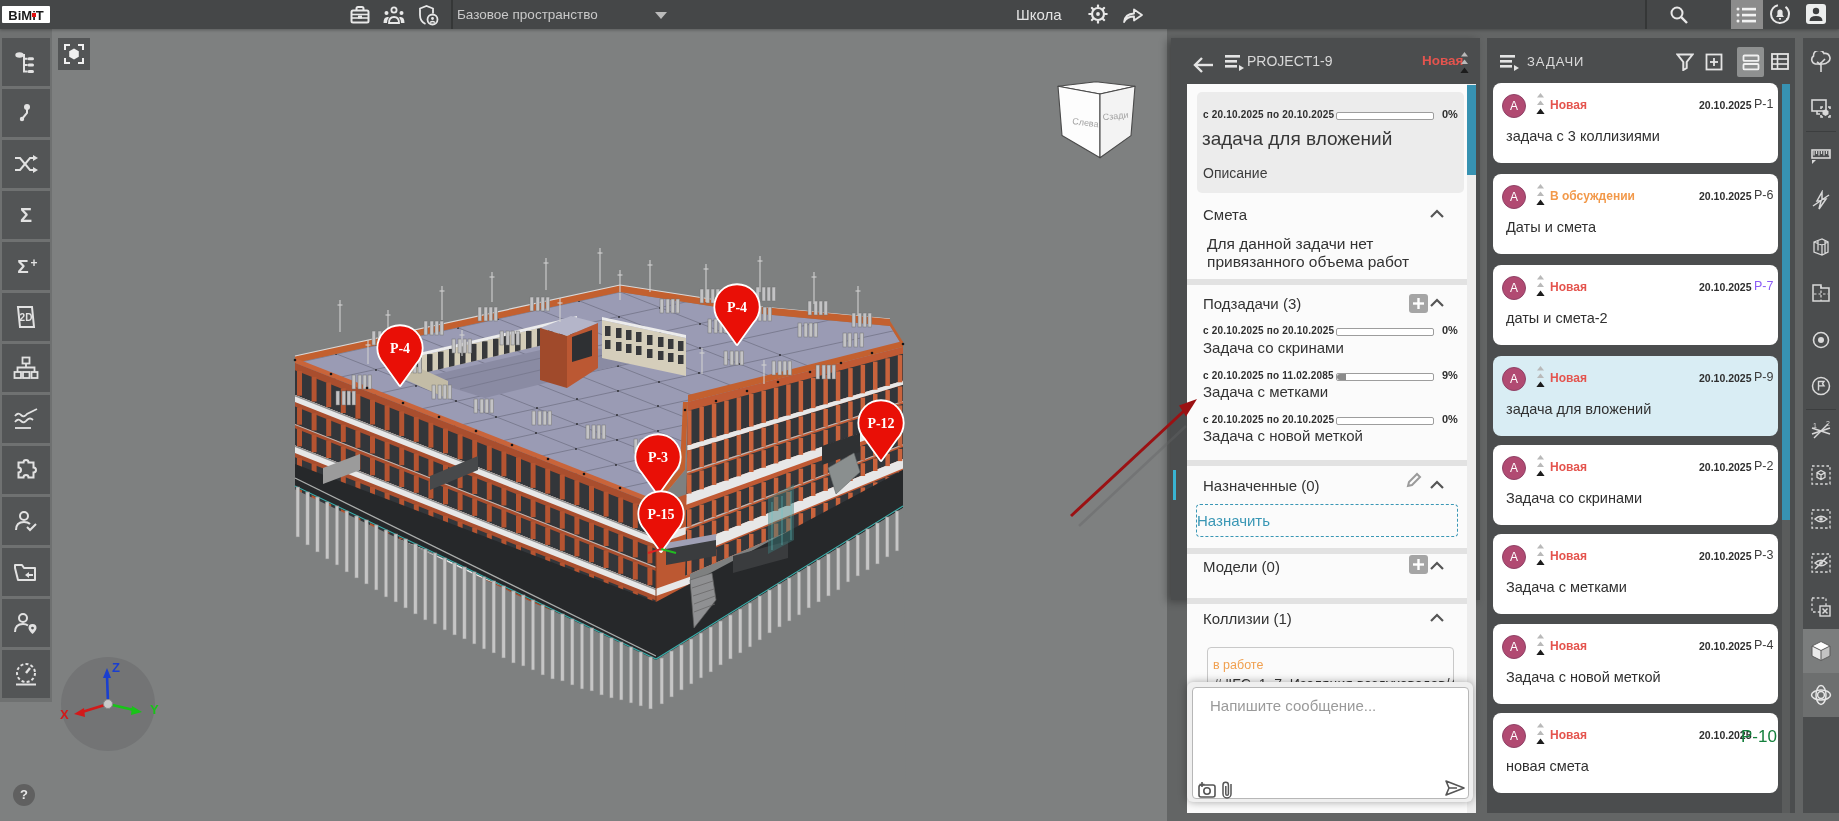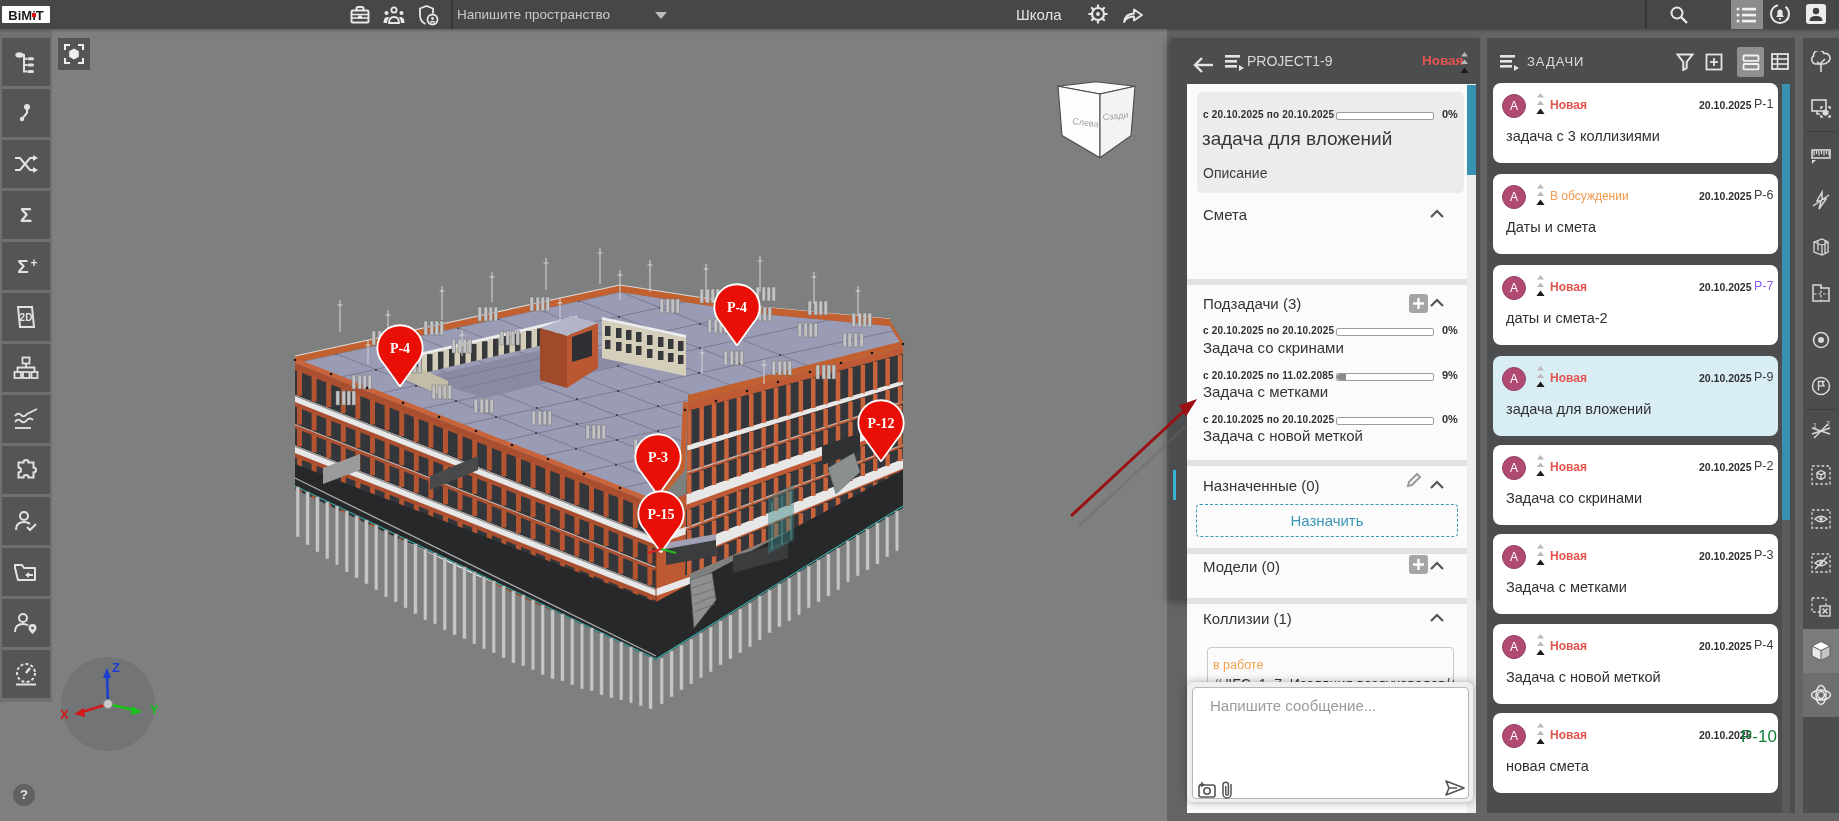--- a/index.html
+++ b/index.html
@@ -783,21 +783,21 @@
         <circle cx="19.5" cy="9" r="2" fill="#e8e8e8"></circle>
         <path d="M22.5 19 q0-6.5-4.5-6 l-1 .5 q2 2 2 5.5 Z" fill="#e8e8e8"></path>
       </svg></div>
     <div class="abs" style="left:416px;top:3px"><svg width="24" height="24" viewBox="0 0 24 24" style="">
         <path d="M9.5 21 Q4 18.5 4 12 V5.5 L10.5 3 L17 5.5 V10.5" fill="none" stroke="#e8e8e8" stroke-width="1.8"></path>
         <circle cx="16.5" cy="16.5" r="5" fill="none" stroke="#e8e8e8" stroke-width="1.8"></circle>
         <circle cx="16.5" cy="15.5" r="1.4" fill="#e8e8e8"></circle>
         <path d="M14 19.5 q2.5-2 5 0" stroke="#e8e8e8" stroke-width="1.6" fill="none"></path>
       </svg></div>
     <div class="abs" style="left:451px;top:0;width:2px;height:29px;background:#353737"></div>
-    <div class="abs" style="left:457px;top:0;height:29px;line-height:29px;font-size:13.5px;color:#c9c9c9">Напишите пространство</div>
+    <div class="abs" style="left:457px;top:0;height:29px;line-height:29px;font-size:13.5px;color:#c9c9c9">Базовое пространство</div>
     <div class="abs" style="left:655px;top:12px;width:0;height:0;border-left:6px solid transparent;border-right:6px solid transparent;border-top:7px solid #bbb"></div>
     <div class="abs" style="left:1016px;top:0;height:36px;line-height:29px;font-size:15px;color:#e3e3e3">Школа</div>
     <div class="abs" style="left:1088px;top:4px"><svg width="20" height="20" viewBox="0 0 20 20" style="">
         <rect x="8.9" y="0.4" width="2.2" height="3.2" rx="0.7" fill="#e8e8e8" transform="rotate(0 10 10)"></rect>
         <rect x="8.9" y="0.4" width="2.2" height="3.2" rx="0.7" fill="#e8e8e8" transform="rotate(45 10 10)"></rect>
         <rect x="8.9" y="0.4" width="2.2" height="3.2" rx="0.7" fill="#e8e8e8" transform="rotate(90 10 10)"></rect>
         <rect x="8.9" y="0.4" width="2.2" height="3.2" rx="0.7" fill="#e8e8e8" transform="rotate(135 10 10)"></rect>
         <rect x="8.9" y="0.4" width="2.2" height="3.2" rx="0.7" fill="#e8e8e8" transform="rotate(180 10 10)"></rect>
         <rect x="8.9" y="0.4" width="2.2" height="3.2" rx="0.7" fill="#e8e8e8" transform="rotate(225 10 10)"></rect>
         <rect x="8.9" y="0.4" width="2.2" height="3.2" rx="0.7" fill="#e8e8e8" transform="rotate(270 10 10)"></rect>
@@ -978,20 +978,21 @@
     <div class="abs" style="left:26px;top:54px;width:267px;height:101px;background:#ececec;border-radius:5px"></div>
     <div class="abs" style="left:32px;top:71px;font-size:10px;font-weight:bold;color:#2f2f2f;white-space:nowrap;letter-spacing:0.2px">с 20.10.2025 по 20.10.2025</div>
     <div class="abs" style="left:165px;top:74px;width:96px;height:6px;border:1px solid #9d9d9d;border-radius:2px;background:#fff"></div>
     <div class="abs" style="left:271px;top:70px;font-size:11px;font-weight:bold;color:#2f2f2f">0%</div>
     <div class="abs" style="left:31px;top:90px;font-size:19px;color:#383838">задача для вложений</div>
     <div class="abs" style="left:32px;top:127px;font-size:14px;color:#3c3c3c">Описание</div>
     <div class="abs" style="left:32px;top:168px;font-size:15px;color:#333">Смета</div>
     <svg class="abs" style="left:258px;top:171px" width="16" height="10" viewBox="0 0 16 10">
       <polyline points="2,8 8,2 14,8" fill="none" stroke="#555" stroke-width="2.2"></polyline>
     </svg>
+    <div class="abs" style="left:36px;top:197px;font-size:15.5px;color:#333;line-height:17.5px">Для данной задачи нет<br>привязанного объема работ</div>
     <div class="abs" style="left:16px;top:241px;width:280px;height:6px;background:#e2e2e2"></div>
     <div class="abs" style="left:32px;top:257px;font-size:15px;color:#333">Подзадачи (3)</div>
     <div class="abs" style="left:238px;top:256px;width:19px;height:19px;background:#a5a5a5;border-radius:3px"><svg width="19" height="19">
         <line x1="9.5" y1="4" x2="9.5" y2="15" stroke="#fff" stroke-width="2.4"></line>
         <line x1="4" y1="9.5" x2="15" y2="9.5" stroke="#fff" stroke-width="2.4"></line>
       </svg></div>
     <svg class="abs" style="left:258px;top:260px" width="16" height="10" viewBox="0 0 16 10">
       <polyline points="2,8 8,2 14,8" fill="none" stroke="#555" stroke-width="2.2"></polyline>
     </svg>
     <div class="abs" style="left:32px;top:287px;font-size:10px;font-weight:bold;color:#2f2f2f;white-space:nowrap;letter-spacing:0.2px">с 20.10.2025 по 20.10.2025</div>
@@ -1009,21 +1010,21 @@
     <div class="abs" style="left:271px;top:375px;font-size:11px;font-weight:bold;color:#2f2f2f">0%</div>
     <div class="abs" style="left:32px;top:389px;font-size:15px;color:#333">Задача с новой меткой</div>
     <div class="abs" style="left:16px;top:422px;width:280px;height:6px;background:#e2e2e2"></div>
     <div class="abs" style="left:32px;top:439px;font-size:15px;color:#333">Назначенные (0)</div>
     <svg class="abs" style="left:234px;top:433px" width="18" height="18">
       <path d="M3 15 l1-4 l8-8 l3 3 l-8 8 Z" fill="none" stroke="#9b9b9b" stroke-width="2"></path>
     </svg>
     <svg class="abs" style="left:258px;top:442px" width="16" height="10" viewBox="0 0 16 10">
       <polyline points="2,8 8,2 14,8" fill="none" stroke="#555" stroke-width="2.2"></polyline>
     </svg>
-    <div class="abs" style="left:25px;top:466px;width:260px;height:31px;border:1.5px dashed #3a97b5;border-radius:4px;text-align:center;line-height:31px;font-size:15px;color:#3a97b5">Назначить</div>
+    <div class="abs" style="left:25px;top:466px;width:260px;height:31px;border:1.5px dashed #3a97b5;border-radius:4px;text-align:left;line-height:31px;font-size:15px;color:#3a97b5">Назначить</div>
     <div class="abs" style="left:16px;top:510px;width:280px;height:6px;background:#e2e2e2"></div>
     <div class="abs" style="left:32px;top:520px;font-size:15px;color:#333">Модели (0)</div>
     <div class="abs" style="left:238px;top:517px;width:19px;height:19px;background:#a5a5a5;border-radius:3px"><svg width="19" height="19">
         <line x1="9.5" y1="4" x2="9.5" y2="15" stroke="#fff" stroke-width="2.4"></line>
         <line x1="4" y1="9.5" x2="15" y2="9.5" stroke="#fff" stroke-width="2.4"></line>
       </svg></div>
     <svg class="abs" style="left:258px;top:523px" width="16" height="10" viewBox="0 0 16 10">
       <polyline points="2,8 8,2 14,8" fill="none" stroke="#555" stroke-width="2.2"></polyline>
     </svg>
     <div class="abs" style="left:16px;top:560px;width:280px;height:6px;background:#e2e2e2"></div>
@@ -1102,21 +1103,21 @@
     </div>
     <div class="abs" style="left:6px;top:136px;width:285px;height:80px;background:#ffffff;border-radius:8px">
       <div class="abs" style="left:9px;top:11px;width:22px;height:22px;border-radius:50%;background:#b14a72;border:1px solid #8f4166;color:#fff;font-size:12px;text-align:center;line-height:22px">A</div>
       <div class="abs" style="left:43px;top:10px"><svg width="9" height="24" viewBox="0 0 9 24" style="">
           <g fill="#b9b9b9">
             <polygon points="4.5,0 8,4.5 1,4.5"></polygon>
             <polygon points="4.5,7.5 8,12 1,12"></polygon>
           </g>
           <polygon points="4.5,15.5 8.6,21 0.4,21" fill="#1c1c1c"></polygon>
         </svg></div>
-      <div class="abs" style="left:57px;top:15px;font-size:12px;font-weight:normal;color:#f2994a;white-space:nowrap">В обсуждении</div>
+      <div class="abs" style="left:57px;top:15px;font-size:12px;font-weight:bold;color:#f2994a;white-space:nowrap">В обсуждении</div>
       <div class="abs" style="left:206px;top:16px;width:50px;font-size:10.5px;font-weight:bold;color:#2f2f2f;text-align:right;white-space:nowrap">20.10.2025</div>
       <div class="abs" style="left:261px;top:14px;width:26px;font-size:12.5px;color:#3d3d3d;white-space:nowrap">P-6</div>
       <div class="abs" style="left:13px;top:45px;font-size:14.5px;color:#303030;white-space:nowrap">Даты и смета</div>
     </div>
     <div class="abs" style="left:6px;top:227px;width:285px;height:80px;background:#ffffff;border-radius:8px">
       <div class="abs" style="left:9px;top:11px;width:22px;height:22px;border-radius:50%;background:#b14a72;border:1px solid #8f4166;color:#fff;font-size:12px;text-align:center;line-height:22px">A</div>
       <div class="abs" style="left:43px;top:10px"><svg width="9" height="24" viewBox="0 0 9 24" style="">
           <g fill="#b9b9b9">
             <polygon points="4.5,0 8,4.5 1,4.5"></polygon>
             <polygon points="4.5,7.5 8,12 1,12"></polygon>

